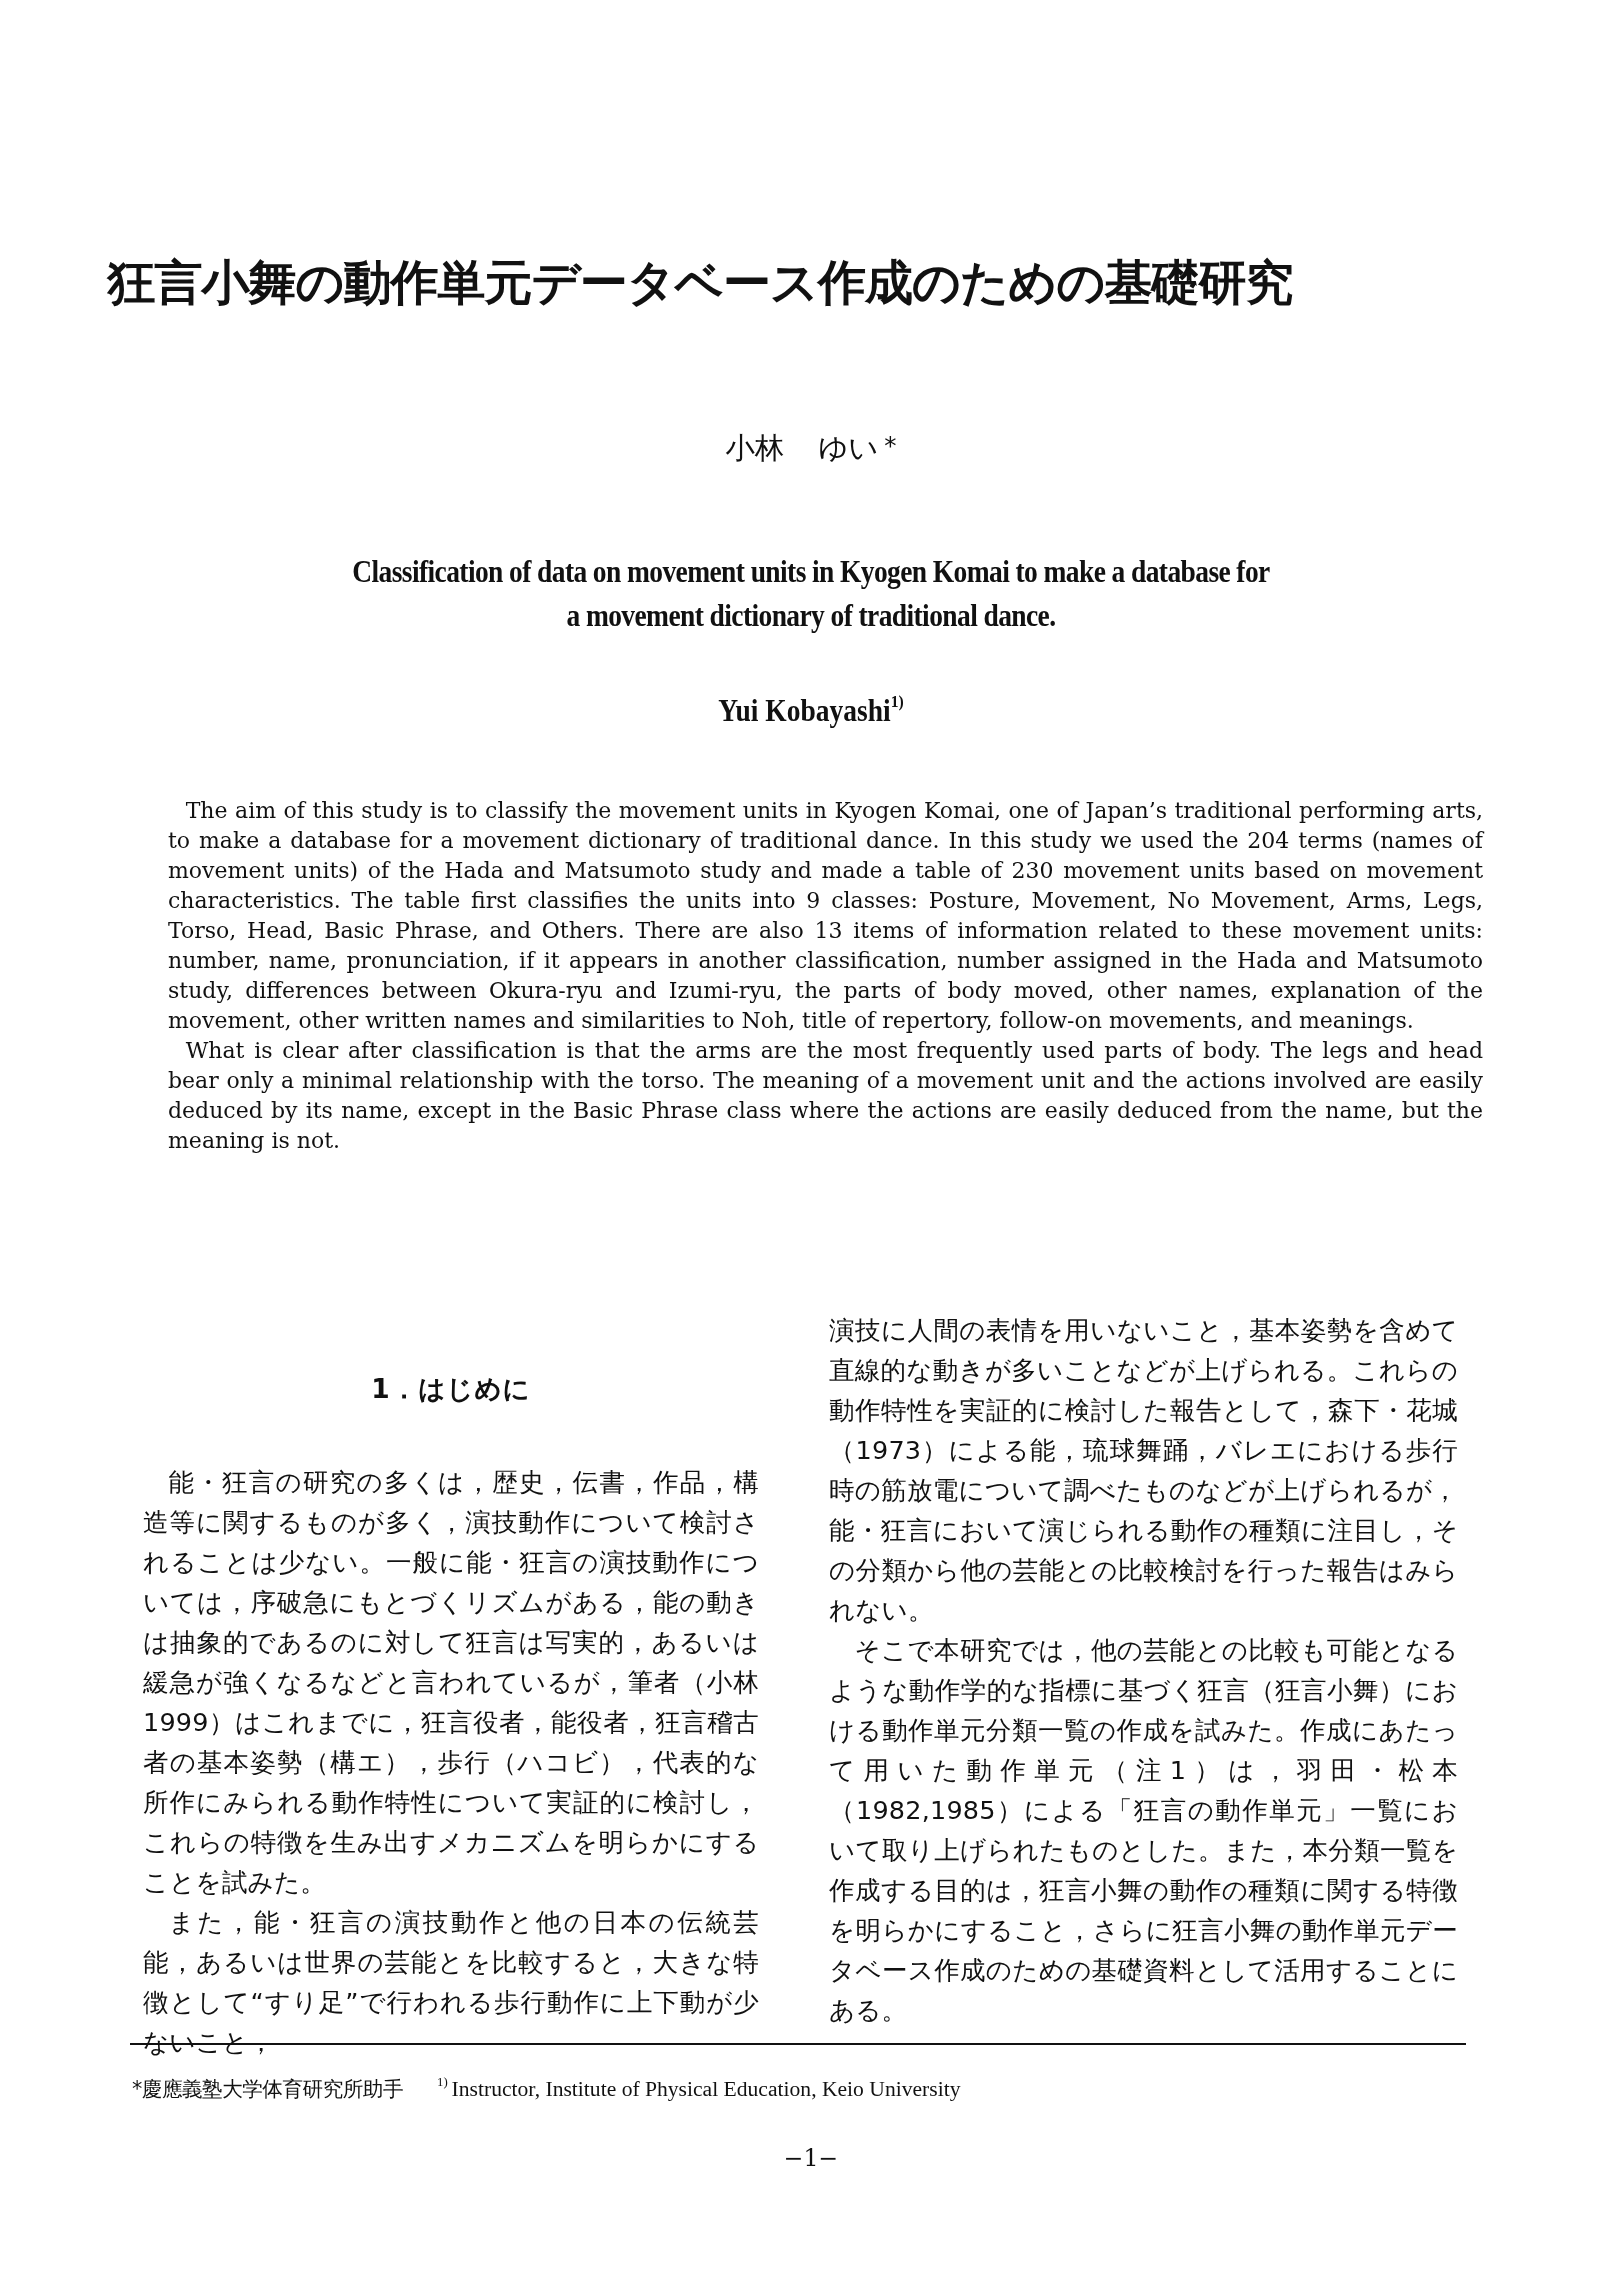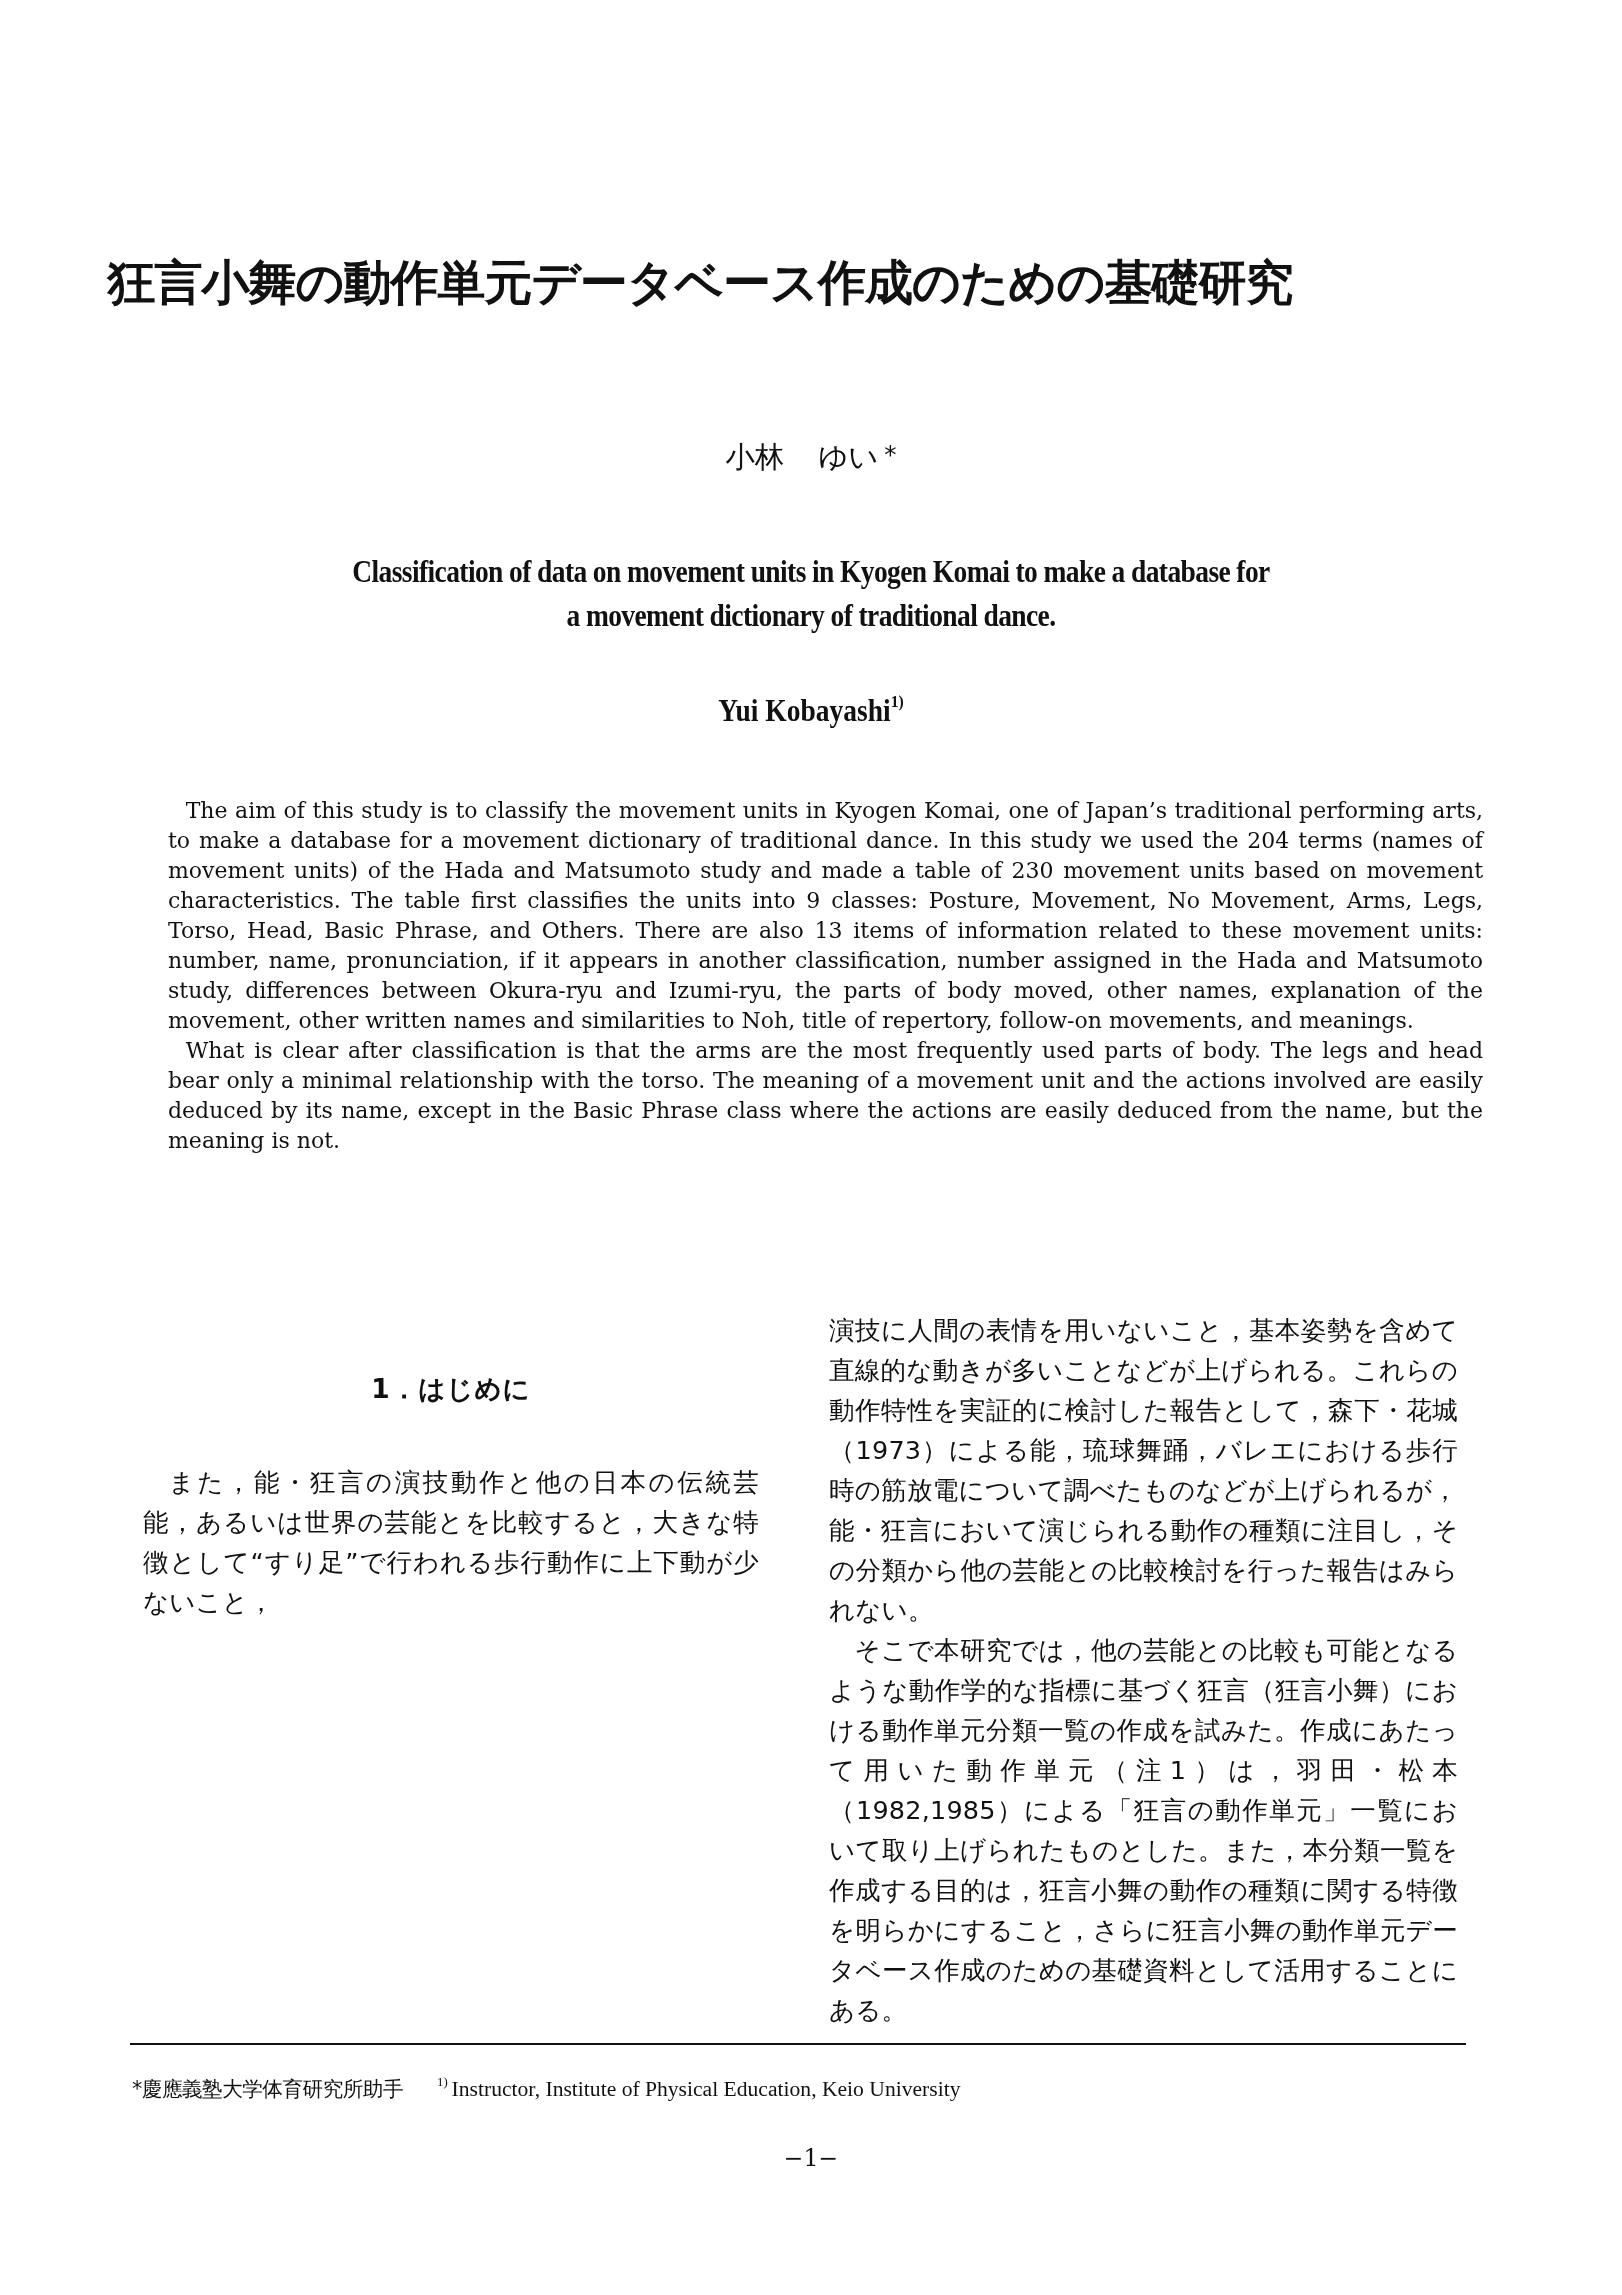--- a/index.html
+++ b/index.html
@@ -4,21 +4,21 @@
 <style>
   html, body { margin: 0; padding: 0; background: #ffffff; }
   body { width: 1622px; height: 2295px; position: relative; overflow: hidden; color: #111; }
   .abs { position: absolute; }
   .serif { font-family: "DejaVu Serif", "Liberation Serif", serif; }
   .lserif { font-family: "Liberation Serif", "DejaVu Serif", serif; }
   .sans { font-family: "DejaVu Sans", "Liberation Sans", sans-serif; text-align: center; }
 
   #jp-title { left: 0; width: 1400px; top: 248px; text-align: center;
     font-size: 48px; letter-spacing: -1px; font-weight: 700; line-height: 69px; }
-  #jp-author { left: 0; width: 1622px; top: 433px; text-align: center;
+  #jp-author { left: 0; width: 1622px; top: 424px; text-align: center;
     font-size: 29.4px; line-height: 44px; }
   #jp-author .gap { display: inline-block; width: 34px; }
   #jp-author .ast { font-size: 24.5px; vertical-align: 3.9px; margin-left: 5.9px; }
 
   #en-title { left: 147px; width: 1328px; top: 554px; text-align: center;
     font-size: 27.5px; font-weight: 700; line-height: 40px; letter-spacing: -0.6px; transform: scaleY(1.12); }
   #en-author { left: 0; width: 1622px; top: 682px; text-align: center;
     font-size: 27.5px; font-weight: 700; line-height: 39px; transform: scaleY(1.12); }
   #en-author sup { font-size: 15.7px; vertical-align: 12.8px; }
 
@@ -59,20 +59,21 @@
   <span>Yui Kobayashi</span><sup>1)</sup>
 </div>
 
 <div id="abstract" class="abs serif">
   <p>The aim of this study is to classify the movement units in Kyogen Komai, one of Japan’s traditional performing arts, to make a database for a movement dictionary of traditional dance. In this study we used the 204 terms (names of movement units) of the Hada and Matsumoto study and made a table of 230 movement units based on movement characteristics. The table first classifies the units into 9 classes: Posture, Movement, No Movement, Arms, Legs, Torso, Head, Basic Phrase, and Others. There are also 13 items of information related to these movement units: number, name, pronunciation, if it appears in another classification, number assigned in the Hada and Matsumoto study, differences between Okura-ryu and Izumi-ryu, the parts of body moved, other names, explanation of the movement, other written names and similarities to Noh, title of repertory, follow-on movements, and meanings.</p>
   <p>What is clear after classification is that the arms are the most frequently used parts of body. The legs and head bear only a minimal relationship with the torso. The meaning of a movement unit and the actions involved are easily deduced by its name, except in the Basic Phrase class where the actions are easily deduced from the name, but the meaning is not.</p>
 </div>
 
 <div id="col-left" class="abs col sans">
   <div id="sec-heading">1．はじめに</div>
+  <p>能・狂言の研究の多くは，歴史，伝書，作品，構造等に関するものが多く，演技動作について検討されることは少ない。一般に能・狂言の演技動作については，序破急にもとづくリズムがある，能の動きは抽象的であるのに対して狂言は写実的，あるいは緩急が強くなるなどと言われているが，筆者（小林1999）はこれまでに，狂言役者，能役者，狂言稽古者の基本姿勢（構エ），歩行（ハコビ），代表的な所作にみられる動作特性について実証的に検討し，これらの特徴を生み出すメカニズムを明らかにすることを試みた。</p>
   <p>また，能・狂言の演技動作と他の日本の伝統芸能，あるいは世界の芸能とを比較すると，大きな特徴として“すり足”で行われる歩行動作に上下動が少ないこと，</p>
 </div>
 
 <div id="col-right" class="abs col sans">
   <p class="noindent">演技に人間の表情を用いないこと，基本姿勢を含めて直線的な動きが多いことなどが上げられる。これらの動作特性を実証的に検討した報告として，森下・花城（1973）による能，琉球舞踊，バレエにおける歩行時の筋放電について調べたものなどが上げられるが，能・狂言において演じられる動作の種類に注目し，その分類から他の芸能との比較検討を行った報告はみられない。</p>
   <p>そこで本研究では，他の芸能との比較も可能となるような動作学的な指標に基づく狂言（狂言小舞）における動作単元分類一覧の作成を試みた。作成にあたって用いた動作単元（注1）は，羽田・松本（1982,1985）による「狂言の動作単元」一覧において取り上げられたものとした。また，本分類一覧を作成する目的は，狂言小舞の動作の種類に関する特徴を明らかにすること，さらに狂言小舞の動作単元データベース作成のための基礎資料として活用することにある。</p>
 </div>
 
 <div id="footnote-rule" class="abs"></div>
 

